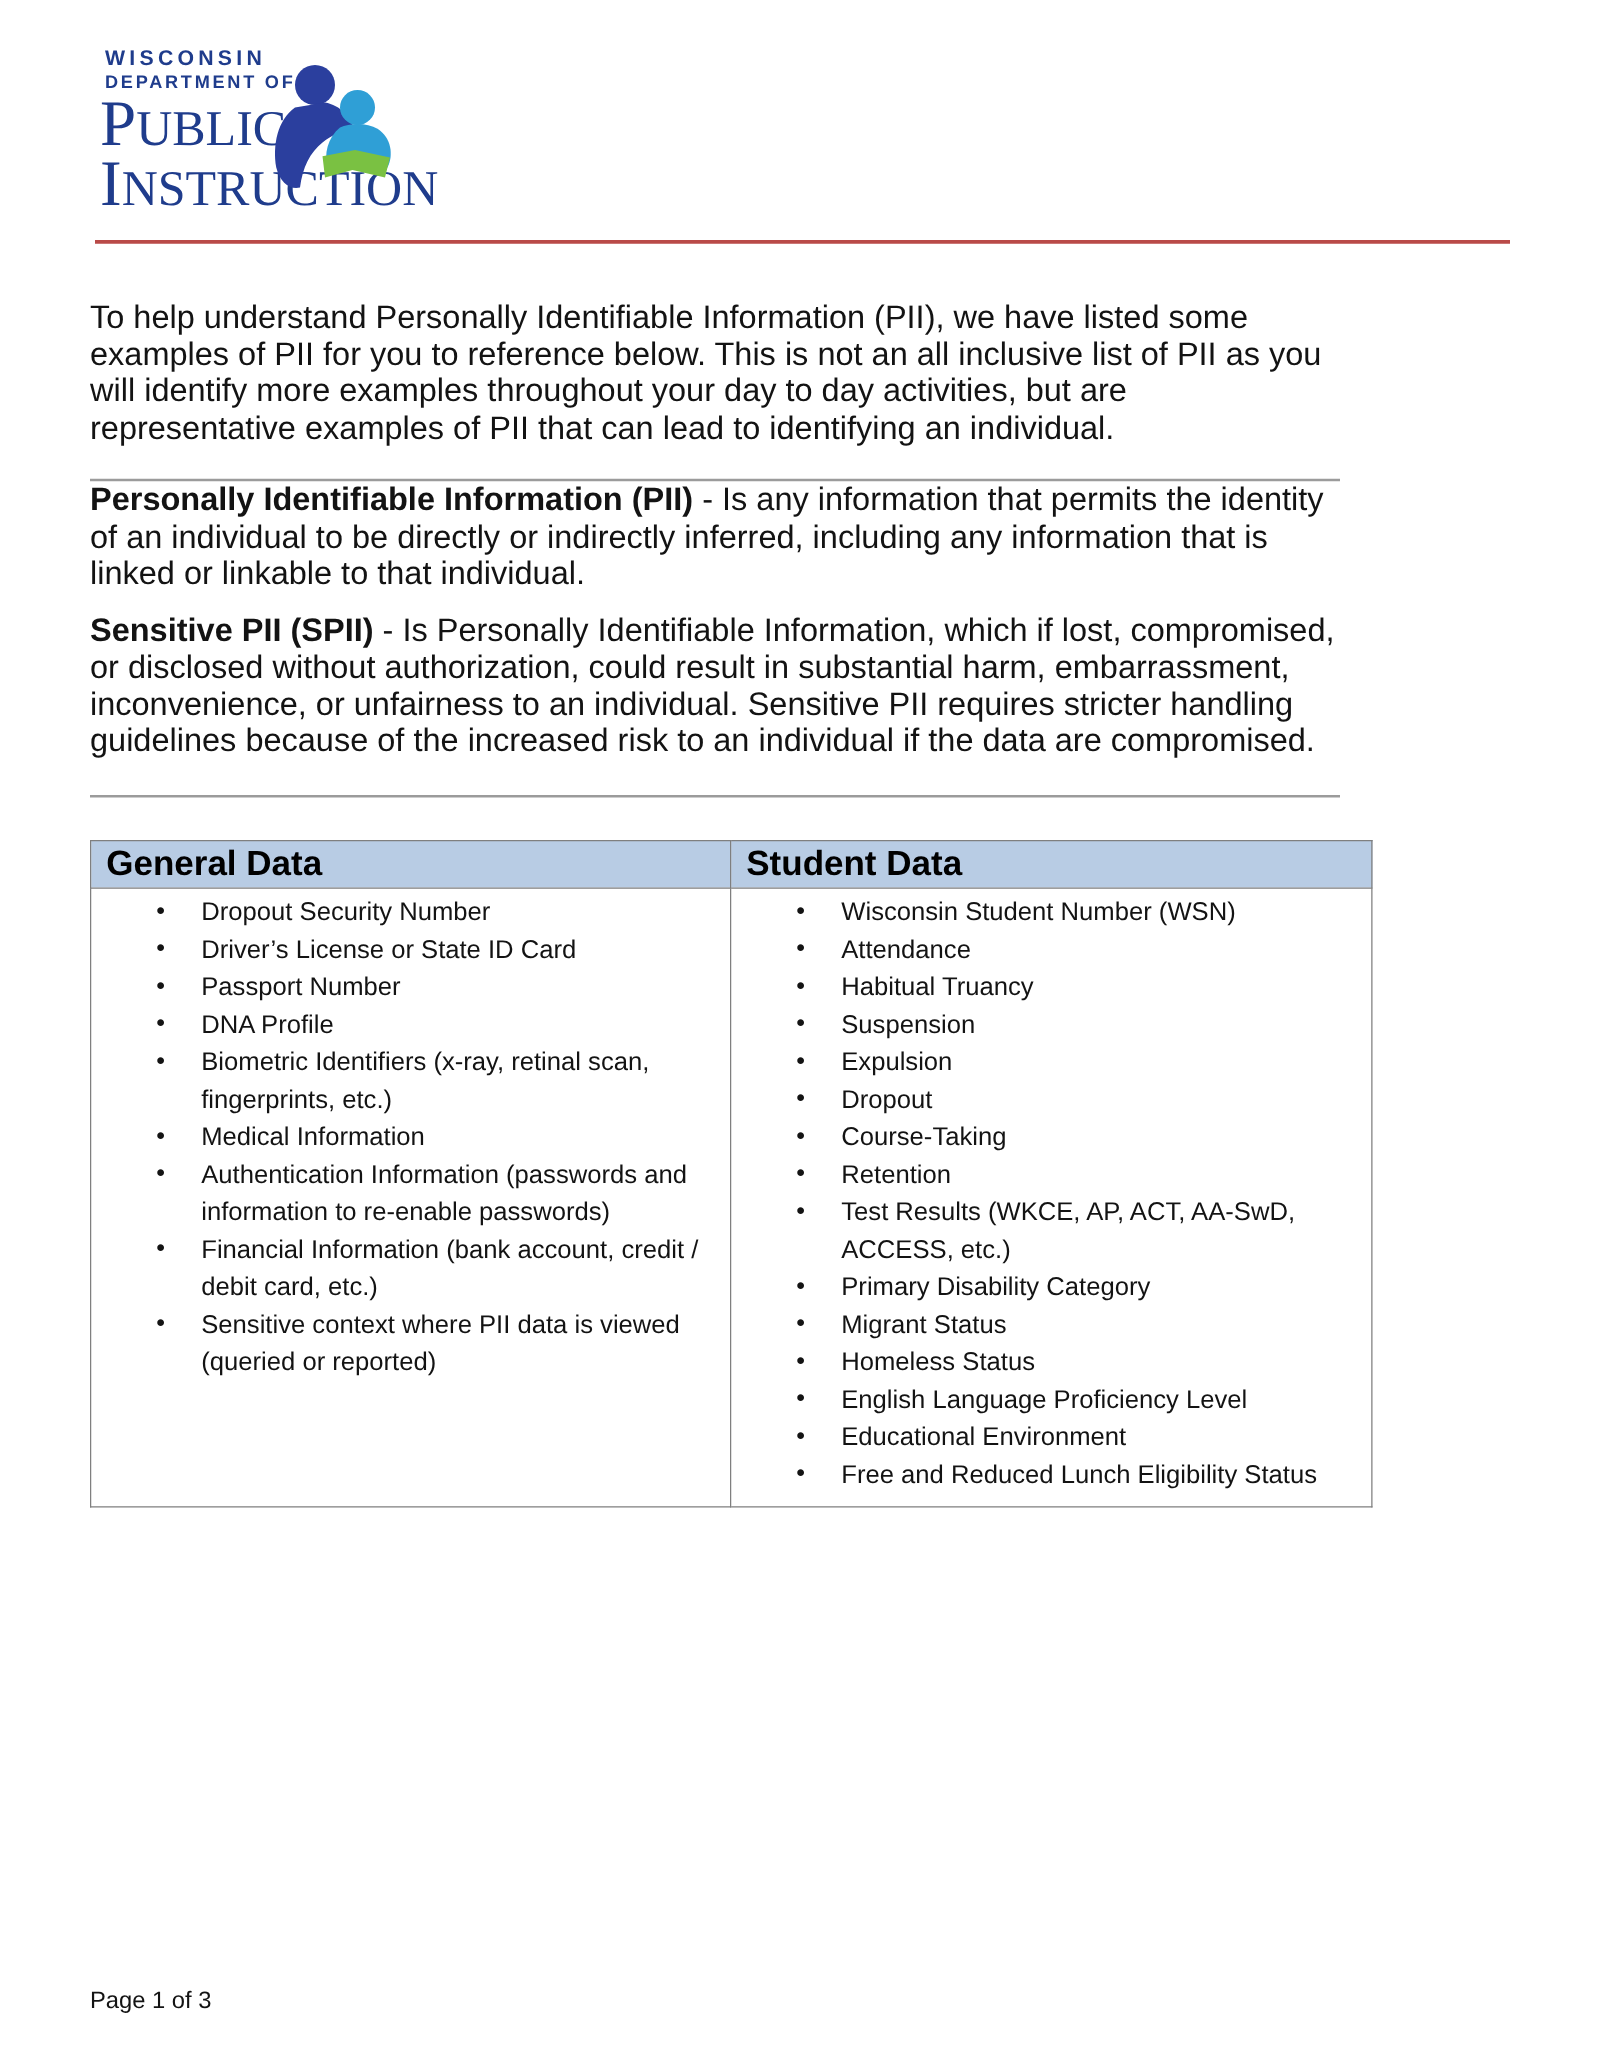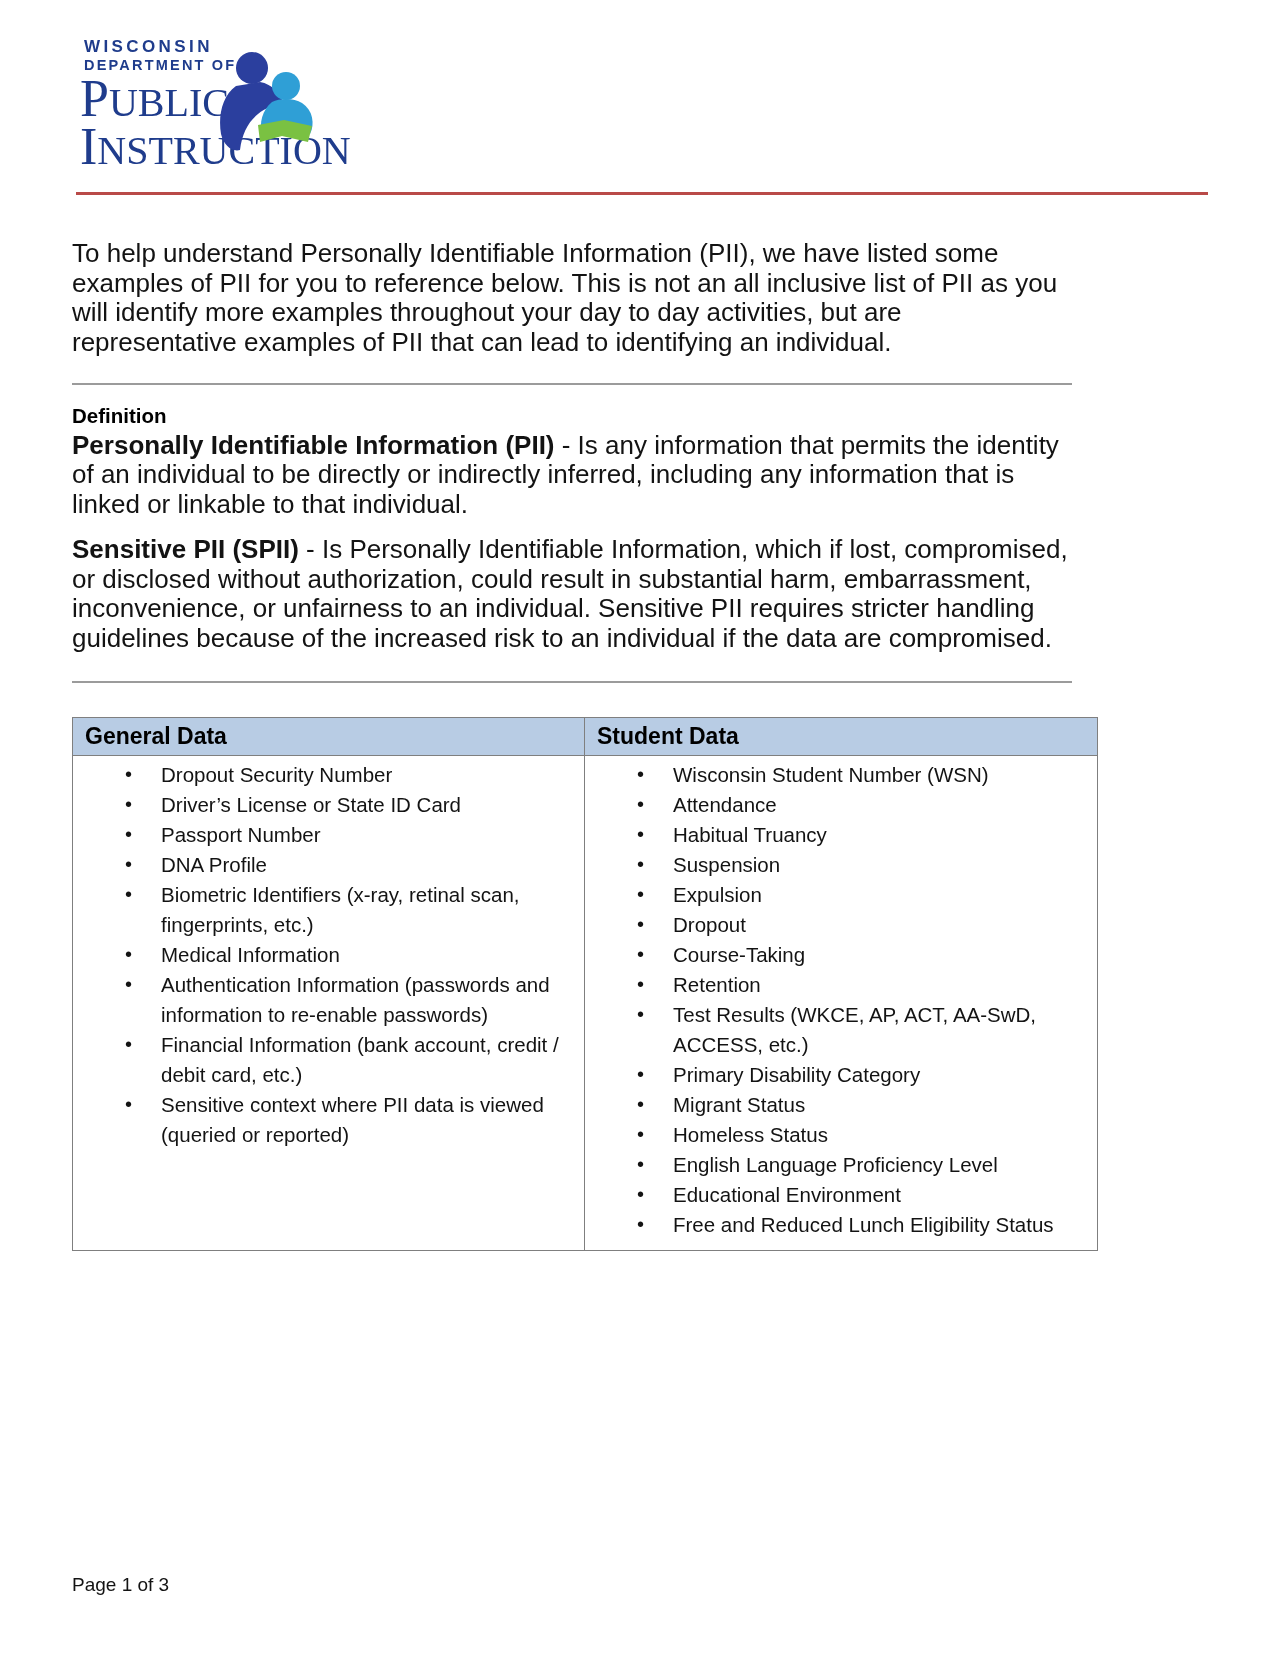--- a/index.html
+++ b/index.html
@@ -106,21 +106,21 @@
     border-collapse: collapse;
     table-layout: fixed;
     border: 1.5px solid #7f7f7f;
   }
   .pii-table col.c1 { width: 512px; }
   .pii-table col.c2 { width: 513px; }
   .pii-table th {
     background: #b8cce4;
     border: 1.5px solid #7f7f7f;
     text-align: left;
-    font-size: 23px;
+    font-size: 28px;
     font-weight: bold;
     padding: 4px 0 5px 12px;
     line-height: 28px;
     color: #000;
   }
   .pii-table td {
     border: 1.5px solid #7f7f7f;
     vertical-align: top;
     padding: 4px 8px 10px 8px;
   }
@@ -143,21 +143,21 @@
     left: 44px;
     top: -1px;
     font-size: 20px;
     line-height: 30px;
   }
 
   
   .footer {
     position: absolute;
     left: 72px;
-    bottom: 58px;
+    bottom: 42px;
     font-size: 19px;
     color: #131313;
     line-height: 26px;
   }
 </style>
 </head>
 <body>
 
 <div class="page">
 
@@ -192,21 +192,20 @@
   </div>
 
   <hr class="header-rule">
 
   <div class="content">
 
     <p class="para intro">To help understand Personally Identifiable Information (PII), we have listed some examples of PII for you to reference below.  This is not an all inclusive list of PII as you will identify more examples throughout your day to day activities, but are representative examples of PII that can lead to identifying an individual.</p>
 
     <hr class="section-rule">
 
-    <div class="definition-head">Definition</div>
 
     <p class="para def-para"><span class="bold">Personally Identifiable Information (PII)</span><span> - Is any information that permits the identity of an individual to be directly or indirectly inferred, including any information that is linked or linkable to that individual.</span></p>
 
     <p class="para spii-para"><span class="bold">Sensitive PII (SPII)</span><span> - Is Personally Identifiable Information, which if lost, compromised, or disclosed without authorization, could result in substantial harm, embarrassment, inconvenience, or unfairness to an individual.  Sensitive PII requires stricter handling guidelines because of the increased risk to an individual if the data are compromised.</span></p>
 
     <hr class="section-rule second">
 
 
     <table class="pii-table">
       <colgroup>

